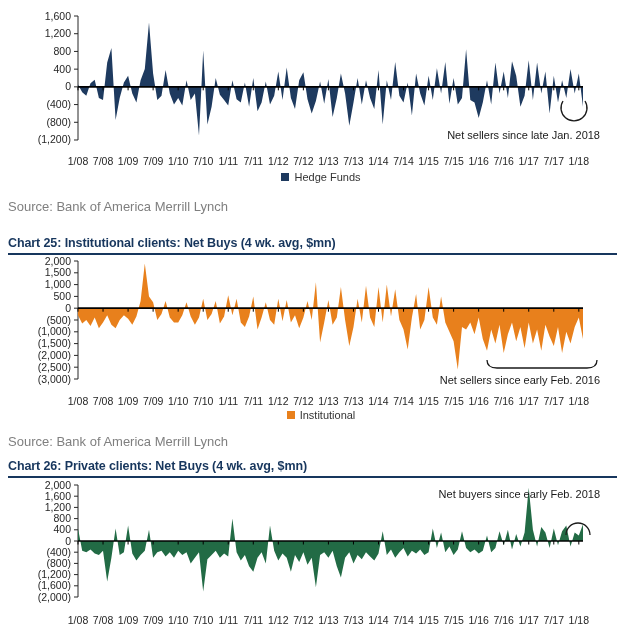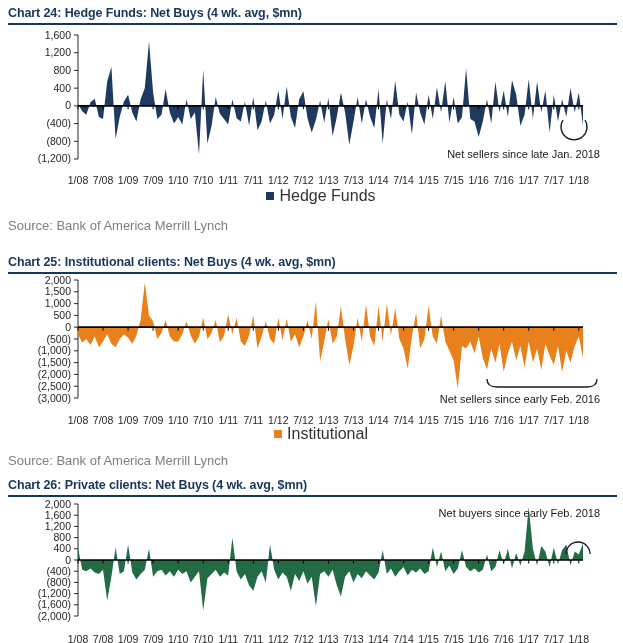--- a/index.html
+++ b/index.html
@@ -7,32 +7,31 @@
        font-family:"Liberation Sans", sans-serif;padding-top:6px;box-sizing:border-box;}
   .chart-title{font-size:12.5px;font-weight:bold;color:#17365d;
        margin:0 6px 0 8px;padding:0 0 3px 0;border-bottom:2px solid #17365d;
        letter-spacing:-0.1px;}
   .mt12{margin-top:24px;} .mt10{margin-top:12px;}
   svg{display:block;}
   .tick{font:10.5px "Liberation Sans", sans-serif;fill:#262626;}
   .anno{font:11px "Liberation Sans", sans-serif;fill:#1a1a1a;}
   .anno-shape{fill:none;stroke:#1a1a1a;stroke-width:1.3;}
   .legend{display:flex;align-items:center;justify-content:center;
-       height:14px;font-size:16px;color:#333;padding-left:19px;}
+       height:14px;font-size:11px;color:#333;padding-left:19px;}
   .swatch{display:inline-block;width:8px;height:8px;margin-right:5px;}
   .source{font-size:13px;color:#7f7f7f;margin:15px 0 0 8px;height:13px;}
   .src2{margin-top:12px;}
 </style>
 </head>
 <body>
 
 <div>
 
   <div>
-    <div class="chart-title">Chart 24: Hedge Funds: Net Buys (4 wk. avg, $mn)</div>
     <svg id="svg-c24" width="623" height="164">
       <g class="axes">
           <line x1="78" y1="10" x2="78" y2="133.998" stroke="#262626" stroke-width="1"></line>
           <line x1="74" y1="10" x2="78" y2="10" stroke="#262626" stroke-width="1"></line>
           <text x="71" y="13.5" text-anchor="end" class="tick">1,600</text>
           <line x1="74" y1="27.714" x2="78" y2="27.714" stroke="#262626" stroke-width="1"></line>
           <text x="71" y="31.214" text-anchor="end" class="tick">1,200</text>
           <line x1="74" y1="45.428" x2="78" y2="45.428" stroke="#262626" stroke-width="1"></line>
           <text x="71" y="48.928" text-anchor="end" class="tick">800</text>
           <line x1="74" y1="63.141999999999996" x2="78" y2="63.141999999999996" stroke="#262626" stroke-width="1"></line>

